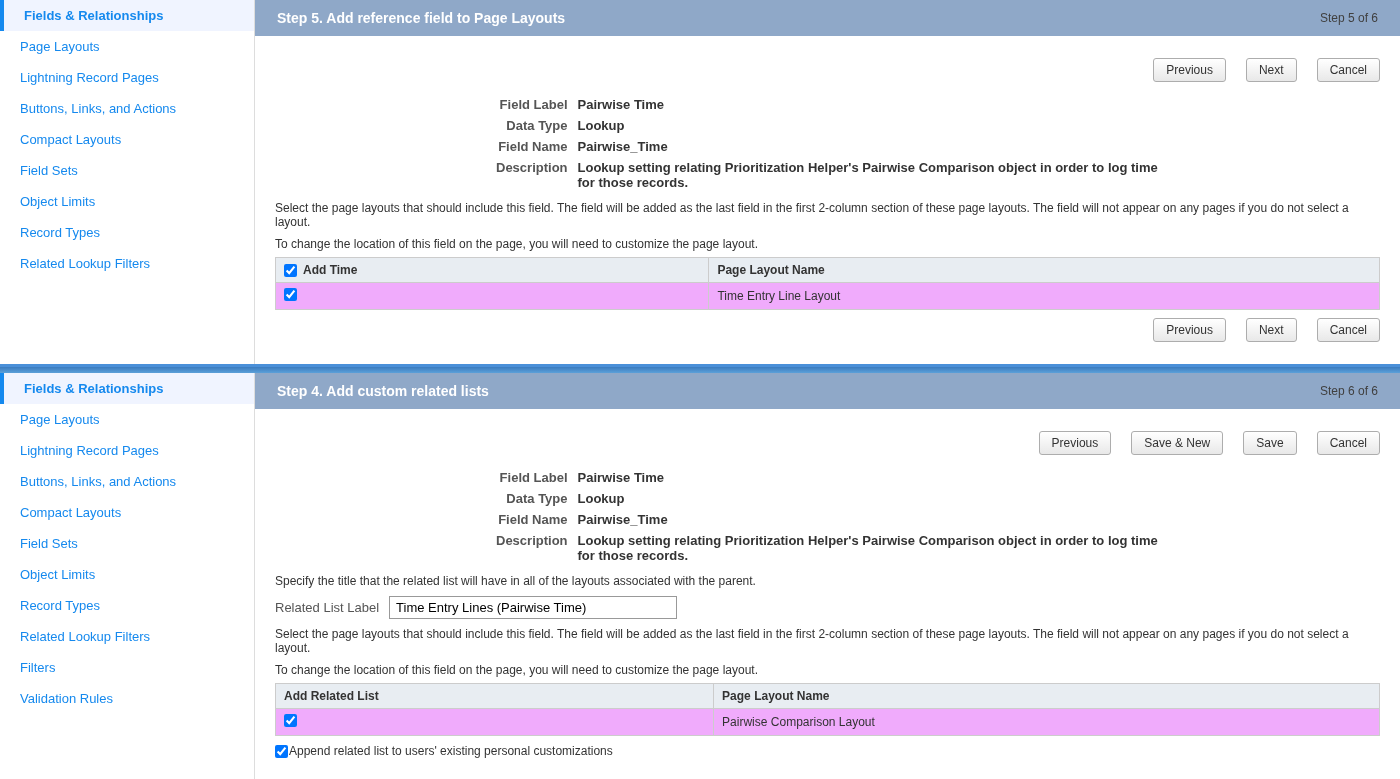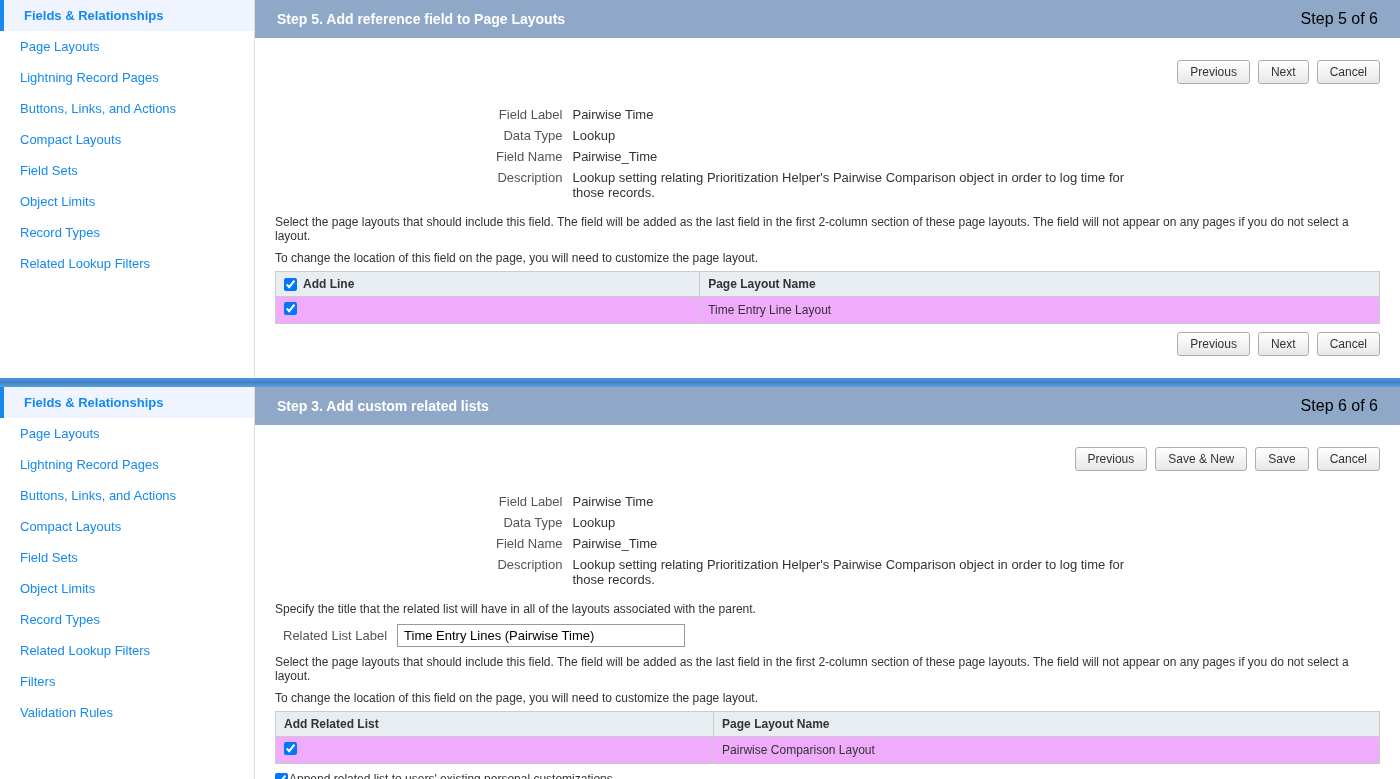--- a/index.html
+++ b/index.html
@@ -15,48 +15,48 @@
     .sidebar-item { padding: 8px 12px 8px 16px; font-size: 13px; cursor: pointer; border-left: 4px solid transparent; }
     .sidebar-item.active { border-left: 4px solid #1589ee; font-weight: bold; color: #1589ee; background: #f0f4ff; padding-left: 20px; }
     .sidebar-item a { color: #1589ee; text-decoration: none; }
 
     
     .main-content { flex: 1; background: #f4f6f9; }
 
     
     .step-header { background: #8fa8c8; padding: 10px 22px; display: flex; justify-content: space-between; align-items: center; }
     .step-header .step-title { color: #fff; font-size: 14px; font-weight: bold; }
-    .step-header .step-count { color: #000000; font-size: 16px; }
+    .step-header .step-count { color: #404040; font-size: 12px; }
 
     
     .content-area { background: #fff; margin: 0; padding: 14px 20px; }
 
     
-    .btn-toolbar { display: flex; justify-content: flex-end; gap: 8px; padding: 8px 0; }
+    .btn-toolbar { display: flex; justify-content: flex-end; gap: 20px; padding: 8px 0; }
     .btn { padding: 4px 12px; font-size: 12px; border: 1px solid #adadad; background: linear-gradient(to bottom, #fff, #e8e8e8); cursor: pointer; border-radius: 3px; color: #333; }
     .btn-save { }
 
     
-    .field-info { display: table; width: 60%; margin: 12px auto; }
+    .field-info { display: table; width: 60%; margin: 4px auto; font-weight: bold; }
     .field-row { display: table-row; }
     .field-label-cell { display: table-cell; text-align: right; padding: 3px 10px 3px 0; color: #555; font-size: 13px; white-space: nowrap; }
     .field-value-cell { display: table-cell; padding: 3px 0; color: #333; font-size: 13px; }
 
     
     .instruction { font-size: 12px; color: #333; margin: 8px 0 4px 0; }
 
     
     .layout-table { width: 100%; border-collapse: collapse; margin-top: 6px; }
     .layout-table th { background: #e8edf2; border: 1px solid #ccc; padding: 5px 8px; font-size: 12px; text-align: left; }
     .layout-table td { border: 1px solid #ccc; padding: 5px 8px; font-size: 12px; background: #f0abfc; }
     .layout-table thead tr { }
     .checkbox-th { display: flex; align-items: center; gap: 6px; }
 
     
-    .related-list-label-row { display: flex; align-items: center; margin: 8px 8px; font-size: 13px; }
+    .related-list-label-row { display: flex; align-items: center; margin: 8px 0; font-size: 13px; }
     .related-list-label-row label { margin-right: 10px; color: #555; }
     .related-list-label-row input[type="text"] { border: 1px solid #999; padding: 3px 6px; font-size: 13px; width: 288px; }
 
     
     .append-row { display: flex; align-items: center; gap: 1px; margin: 8px 0; font-size: 12px; }
 
     
     .panel-divider { height: 6px; background: linear-gradient(to bottom, #3a7bbf, #5ba0d9); }
   </style>
 </head>
@@ -130,21 +130,21 @@
 
         <p class="instruction">Select the page layouts that should include this field. The field will be added as the last field in the first 2-column section of these page layouts. The field will not appear on any pages if you do not select a layout.</p>
         <p class="instruction">To change the location of this field on the page, you will need to customize the page layout.</p>
 
         <table class="layout-table">
           <thead>
             <tr>
               <th>
                 <div class="checkbox-th">
                   <input type="checkbox" checked="" style="">
-                  <span>Add Line</span>
+                  <span>Add Time</span>
                 </div>
               </th>
               <th>Page Layout Name</th>
             </tr>
           </thead>
           <tbody>
             <tr>
               <td>
                 <input type="checkbox" checked="" style="">
               </td>
@@ -197,21 +197,21 @@
       <div class="sidebar-item">
         <a>Filters</a>
       </div>
       <div class="sidebar-item">
         <a>Validation Rules</a>
       </div>
     </div>
 
     <div class="main-content">
       <div class="step-header">
-        <span class="step-title">Step 3. Add custom related lists</span>
+        <span class="step-title">Step 4. Add custom related lists</span>
         <span class="step-count">Step 6 of 6</span>
       </div>
       <div class="content-area">
 
         <div class="btn-toolbar">
           <button class="btn">Previous</button>
           <button class="btn btn-save">Save &amp; New</button>
           <button class="btn btn-save">Save</button>
           <button class="btn">Cancel</button>
         </div>

